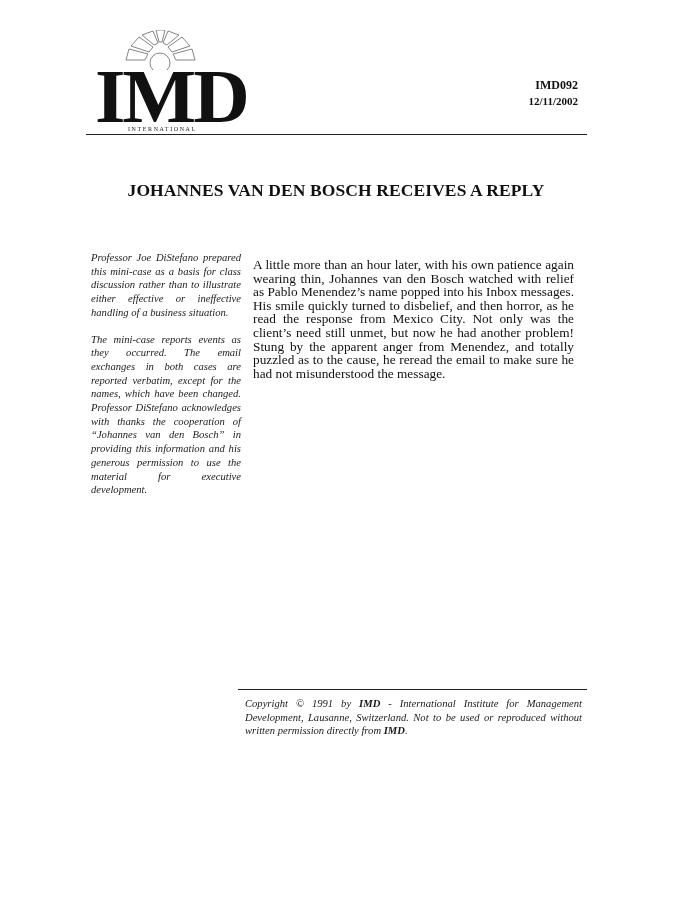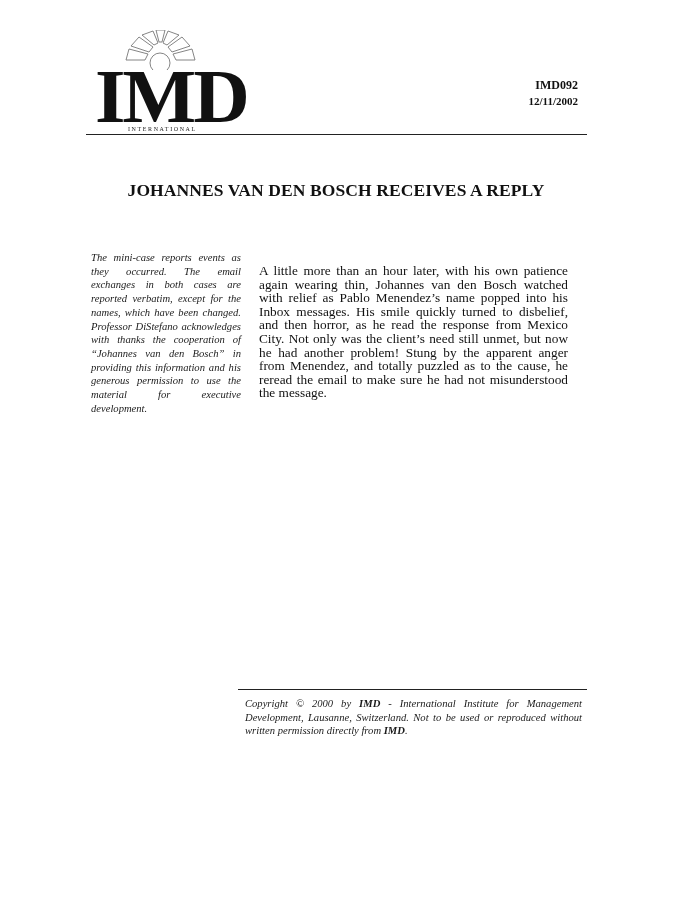--- a/index.html
+++ b/index.html
@@ -103,21 +103,21 @@
       position: absolute;
       left: 245px;
       top: 250px;
       width: 337px;
       font-size: 13.3px;
       line-height: 13.6px;
       text-align: justify;
       color: #111;
     }
     .main-text p {
-      margin: 14px;
+      margin: 8px;
     }
     .footer-rule {
       position: absolute;
       left: 238px;
       top: 689px;
       width: 349px;
       height: 0;
       border-top: 1.5px solid #222;
     }
     .copyright {
@@ -158,22 +158,23 @@
 <div class="doc-id">
   <div class="doc-code">IMD092</div>
   <div class="doc-date">12/11/2002</div>
 </div>
 
 <div class="header-rule"></div>
 
 <h1 class="title" style="margin:0;">JOHANNES VAN DEN BOSCH RECEIVES A REPLY</h1>
 
 <div class="sidebar">
+  <p>Professor Joe DiStefano prepared this mini-case as a basis for class discussion rather than to illustrate either effective or ineffective handling of a business situation.</p>
   <p>The mini-case reports events as they occurred. The email exchanges in both cases are reported verbatim, except for the names, which have been changed. Professor DiStefano acknowledges with thanks the cooperation of “Johannes van den Bosch” in providing this information and his generous permission to use the material for executive development.</p>
 </div>
 
 <div class="main-text">
   <p>A little more than an hour later, with his own patience again wearing thin, Johannes van den Bosch watched with relief as Pablo Menendez’s name popped into his Inbox messages. His smile quickly turned to disbelief, and then horror, as he read the response from Mexico City.  Not only was the client’s need still unmet, but now he had another problem!  Stung by the apparent anger from Menendez, and totally puzzled as to the cause, he reread the email to make sure he had not misunderstood the message.</p>
 </div>
 
 <div class="footer-rule"></div>
 
-<div class="copyright"><span>Copyright © 2000 by </span><b>IMD</b><span> - International Institute for Management Development, Lausanne, Switzerland. Not to be used or reproduced without written permission directly from </span><b>IMD</b><span>.</span></div>
+<div class="copyright"><span>Copyright © 1991 by </span><b>IMD</b><span> - International Institute for Management Development, Lausanne, Switzerland. Not to be used or reproduced without written permission directly from </span><b>IMD</b><span>.</span></div>
 
 </body></html>

